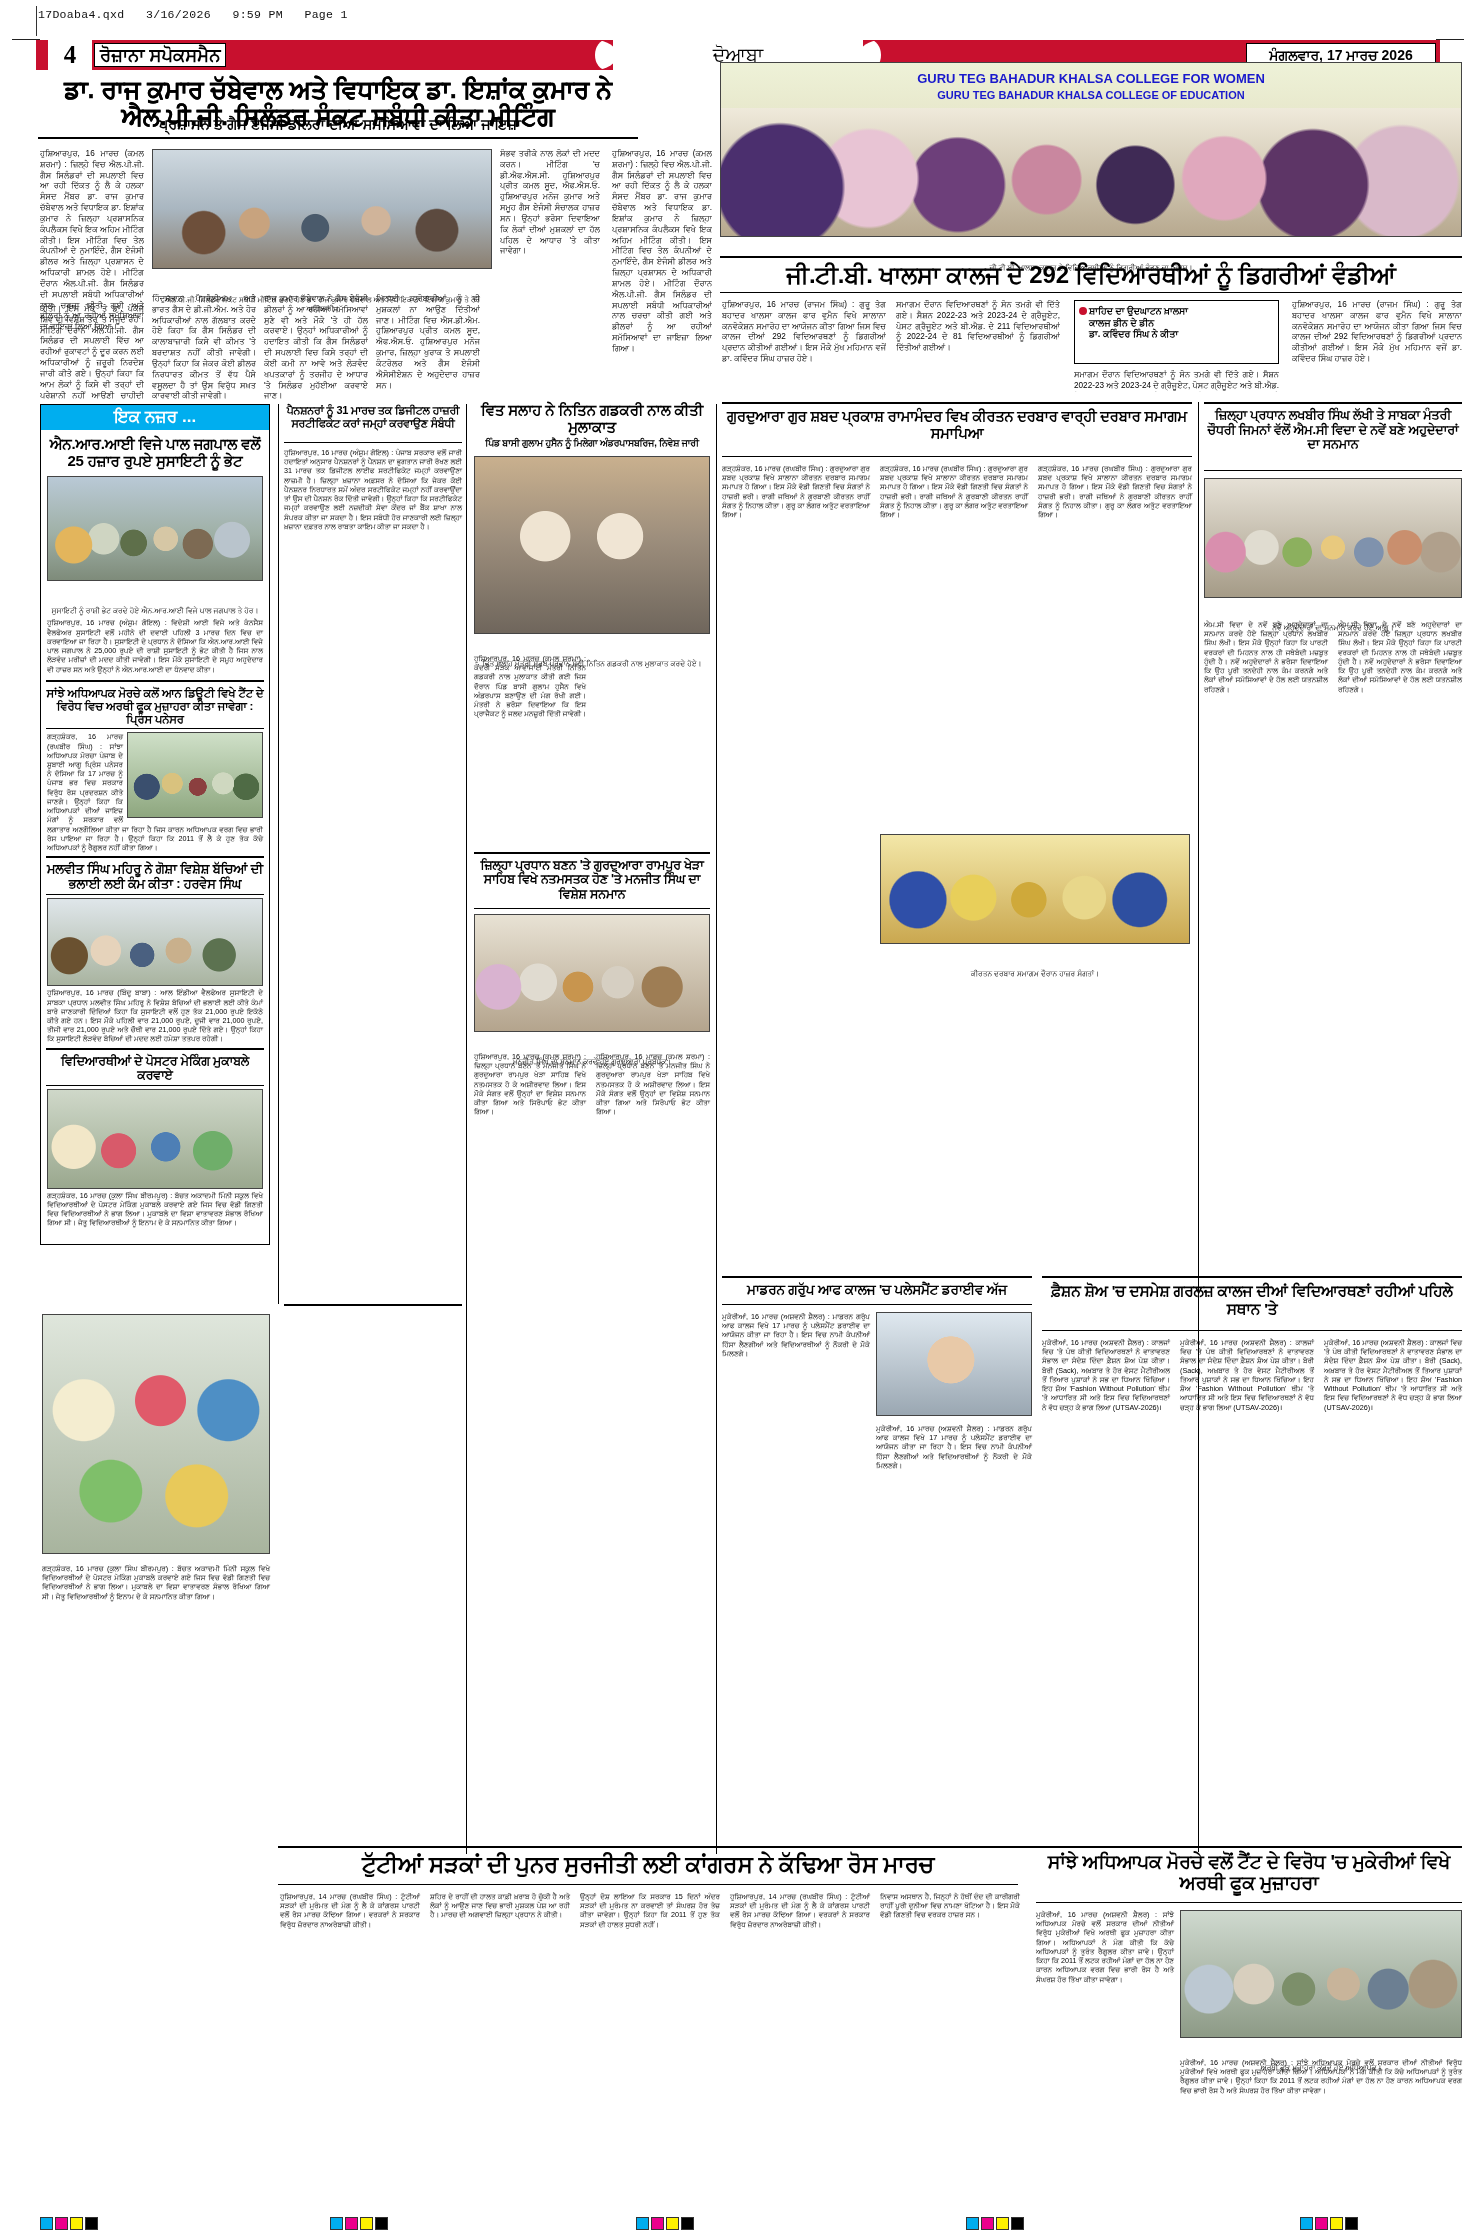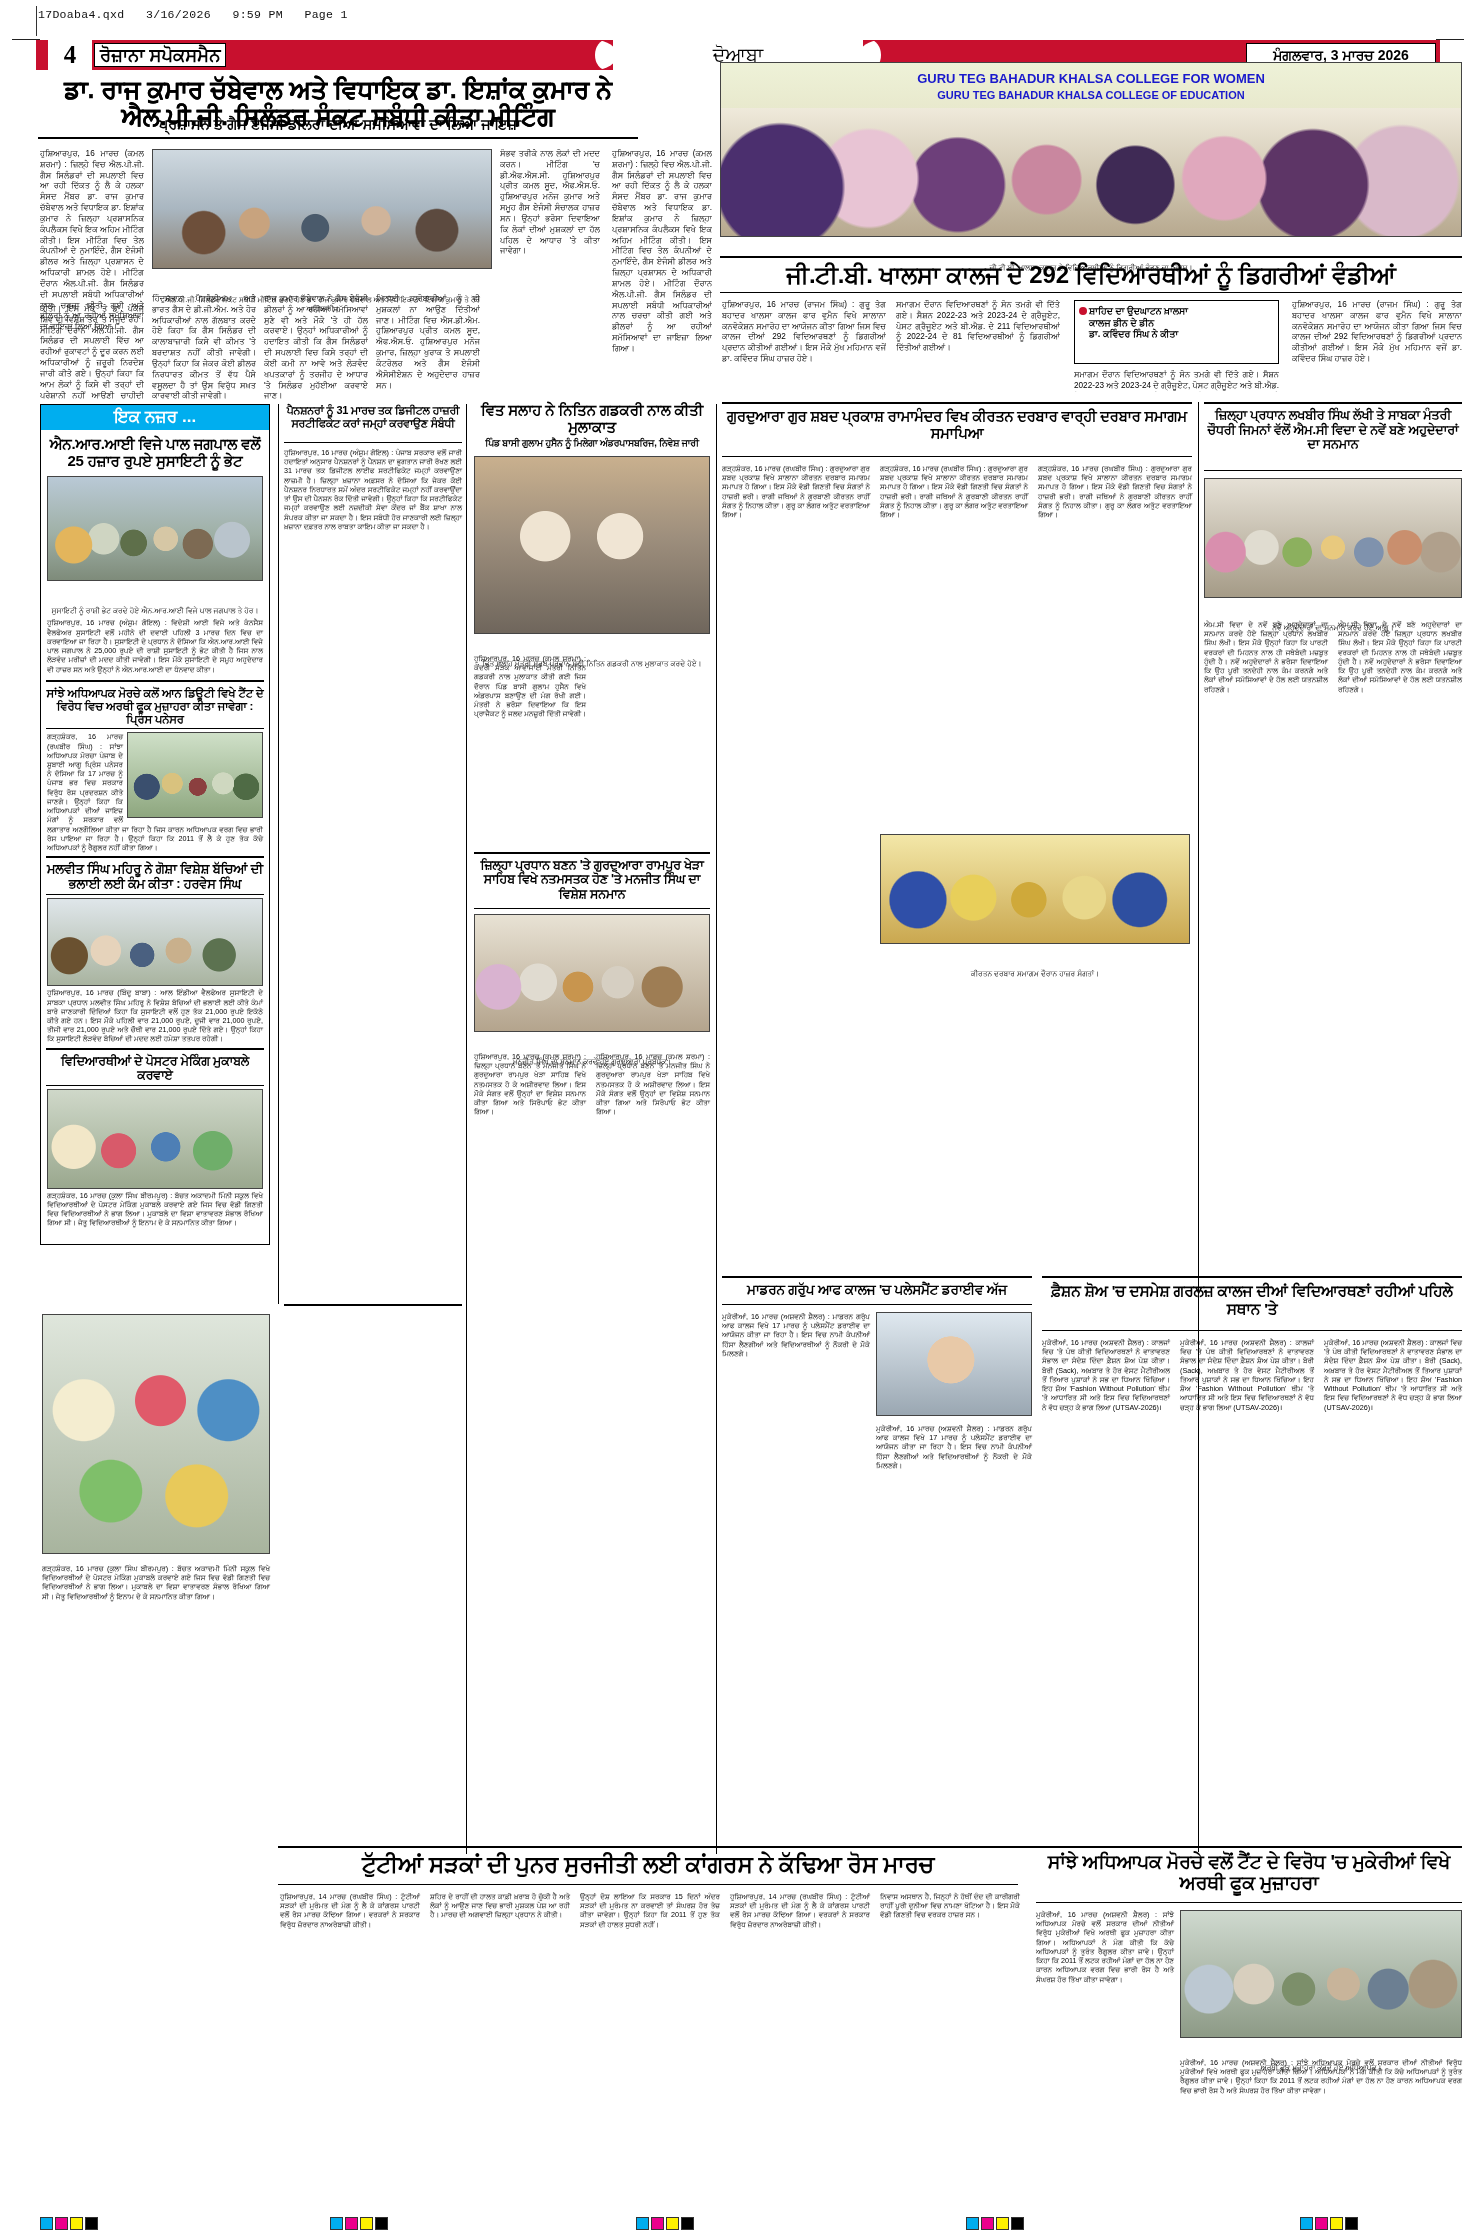--- a/index.html
+++ b/index.html
@@ -113,21 +113,21 @@
   <div class="slug-rule"></div>
   <div class="slug">17Doaba4.qxd   3/16/2026   9:59 PM   Page 1</div>
   <div class="crop-l"></div>
   <div class="crop-r"></div>
 
   <div class="masthead">
     <div class="mh-redbar"></div>
     <div class="mh-pagenum">4</div>
     <div class="mh-paper">ਰੋਜ਼ਾਨਾ ਸਪੋਕਸਮੈਨ</div>
     <div class="mh-center">ਦੋਆਬਾ</div>
-    <div class="mh-date">ਮੰਗਲਵਾਰ, 3 ਮਾਰਚ 2026</div>
+    <div class="mh-date">ਮੰਗਲਵਾਰ, 17 ਮਾਰਚ 2026</div>
   </div>
 
   <div class="top-hl">ਡਾ. ਰਾਜ ਕੁਮਾਰ ਚੱਬੇਵਾਲ ਅਤੇ ਵਿਧਾਇਕ ਡਾ. ਇਸ਼ਾਂਕ ਕੁਮਾਰ ਨੇ ਐਲ.ਪੀ.ਜੀ. ਸਿਲੰਡਰ ਸੰਕਟ ਸਬੰਧੀ ਕੀਤਾ ਮੀਟਿੰਗ</div>
   <div class="top-sub">ਪ੍ਰਸ਼ਾਸਨ ਤੇ ਗੈਸ ਏਜੰਸੀ ਡੀਲਰਾਂ ਦੀਆਂ ਸਮੱਸਿਆਵਾਂ ਦਾ ਲਿਆ ਜਾਇਜ਼ਾ</div>
   <div class="top-sub-rule"></div>
 
   <div class="photo" style="left:152px; top:145px; width:340px; height:120px;">
     <div class="photo-inner-people"></div>
   </div>
   <div style="position:absolute; left:150px; top:268px; width:345px;" class="cap-line">ਐਲ.ਪੀ.ਜੀ. ਸਿਲੰਡਰ ਸੰਕਟ ਸਬੰਧੀ ਮੀਟਿੰਗ ਕਰਦੇ ਹੋਏ ਡਾ. ਰਾਜ ਕੁਮਾਰ ਚੱਬੇਵਾਲ ਅਤੇ ਵਿਧਾਇਕ ਡਾ. ਇਸ਼ਾਂਕ ਕੁਮਾਰ ਤੇ ਹੋਰ ਅਧਿਕਾਰੀ।</div>

